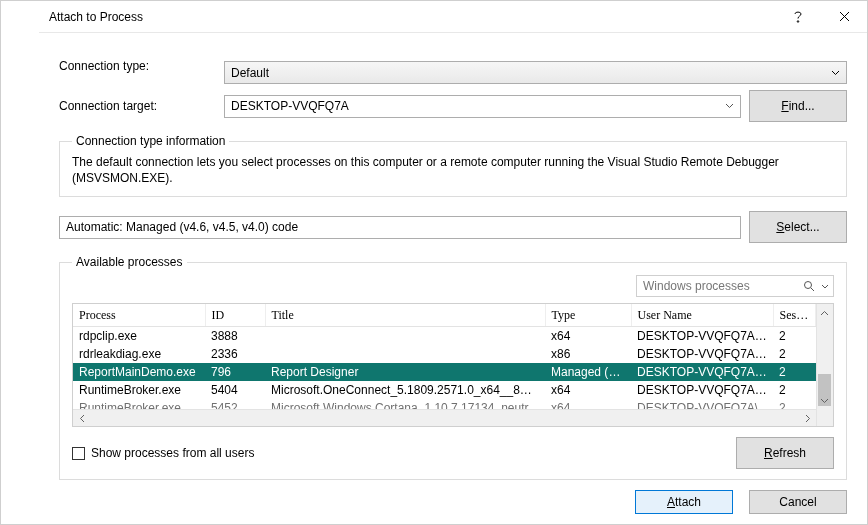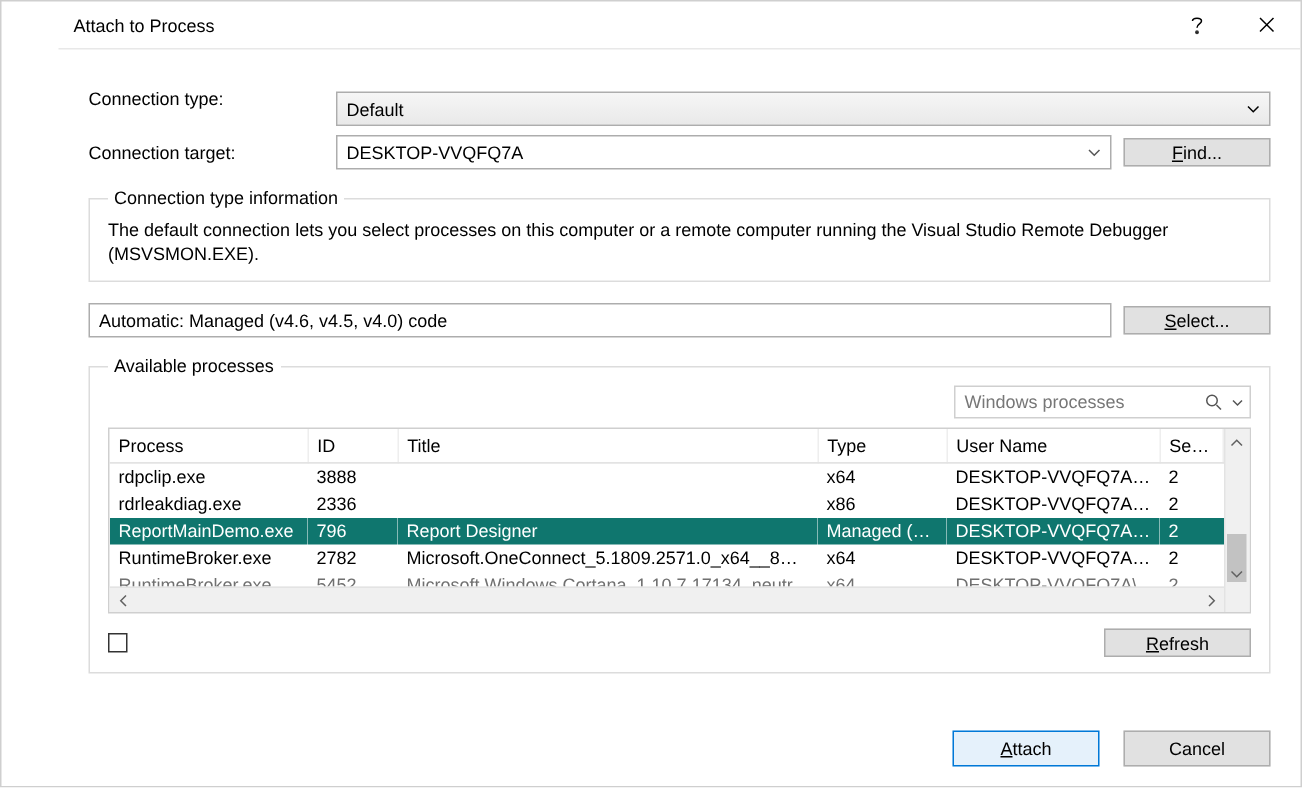--- a/index.html
+++ b/index.html
@@ -48,21 +48,21 @@
     display:flex; align-items:center;
     padding:0 6px;
     font-size:12px;
   }
   .dropdown { background: linear-gradient(#f6f6f6,#e9e9e9); position:relative;margin-top:14px; }
   .combo { position:relative; }
   .combo .chev, .dropdown .chev {
     position:absolute; right:6px; top:50%; transform:translateY(-50%);
   }
   .btn {
-    height:19px;
+    height:32px;
     min-width:98px;
     border:1px solid #adadad;
     background:#e1e1e1;
     display:flex; align-items:center; justify-content:center;
     margin-left:8px;
     font-size:12px;
     cursor:default;
   }
   .btn.default {
     border:1px solid #0078d7;
@@ -109,20 +109,21 @@
     text-align:left; font-size:12px; font-weight:normal;
     padding:2px 6px;
     white-space:nowrap; overflow:hidden; text-overflow:ellipsis;
     height:18px;
   }
   thead th {
     background:#fff;
     border-bottom:1px solid #e3e3e3;
     border-right:1px solid #eee;
     height:22px;
+    font-family:Liberation Serif, serif;
   }
   tr.selected td { background:#0f766e; color:#fff; }
   tbody tr:last-child td { color:#707070; }
 
   .show-row { display:flex; align-items:center; margin-top:10px; }
   .checkbox {
     width:13px; height:13px; border:1px solid #333; margin-right:6px;
   }
   .flex-spacer { flex:1; }
 
@@ -260,21 +261,21 @@
               <tr class="selected">
                 <td>ReportMainDemo.exe</td>
                 <td>796</td>
                 <td>Report Designer</td>
                 <td>Managed (v4....</td>
                 <td>DESKTOP-VVQFQ7A\...</td>
                 <td>2</td>
               </tr>
               <tr>
                 <td>RuntimeBroker.exe</td>
-                <td>2782</td>
+                <td>5404</td>
                 <td>Microsoft.OneConnect_5.1809.2571.0_x64__8we...</td>
                 <td>x64</td>
                 <td>DESKTOP-VVQFQ7A\...</td>
                 <td>2</td>
               </tr>
               <tr>
                 <td>RuntimeBroker.exe</td>
                 <td>5452</td>
                 <td>Microsoft.Windows.Cortana_1.10.7.17134_neutr</td>
                 <td>x64</td>
@@ -306,20 +307,21 @@
           <div class="arrow-r">
             <svg width="6" height="9">
                 <path d="M1 1 L4.5 4.5 L1 8" stroke="#606060" fill="none"></path>
               </svg>
           </div>
         </div>
       </div>
 
       <div class="show-row">
         <div class="checkbox"></div>
+        <span>Show processes from all users</span>
         <div class="flex-spacer"></div>
         <div class="btn">
           <span><span class="underline-accesskey">R</span>efresh</span>
         </div>
       </div>
 
     </fieldset>
 
   </div>
 

